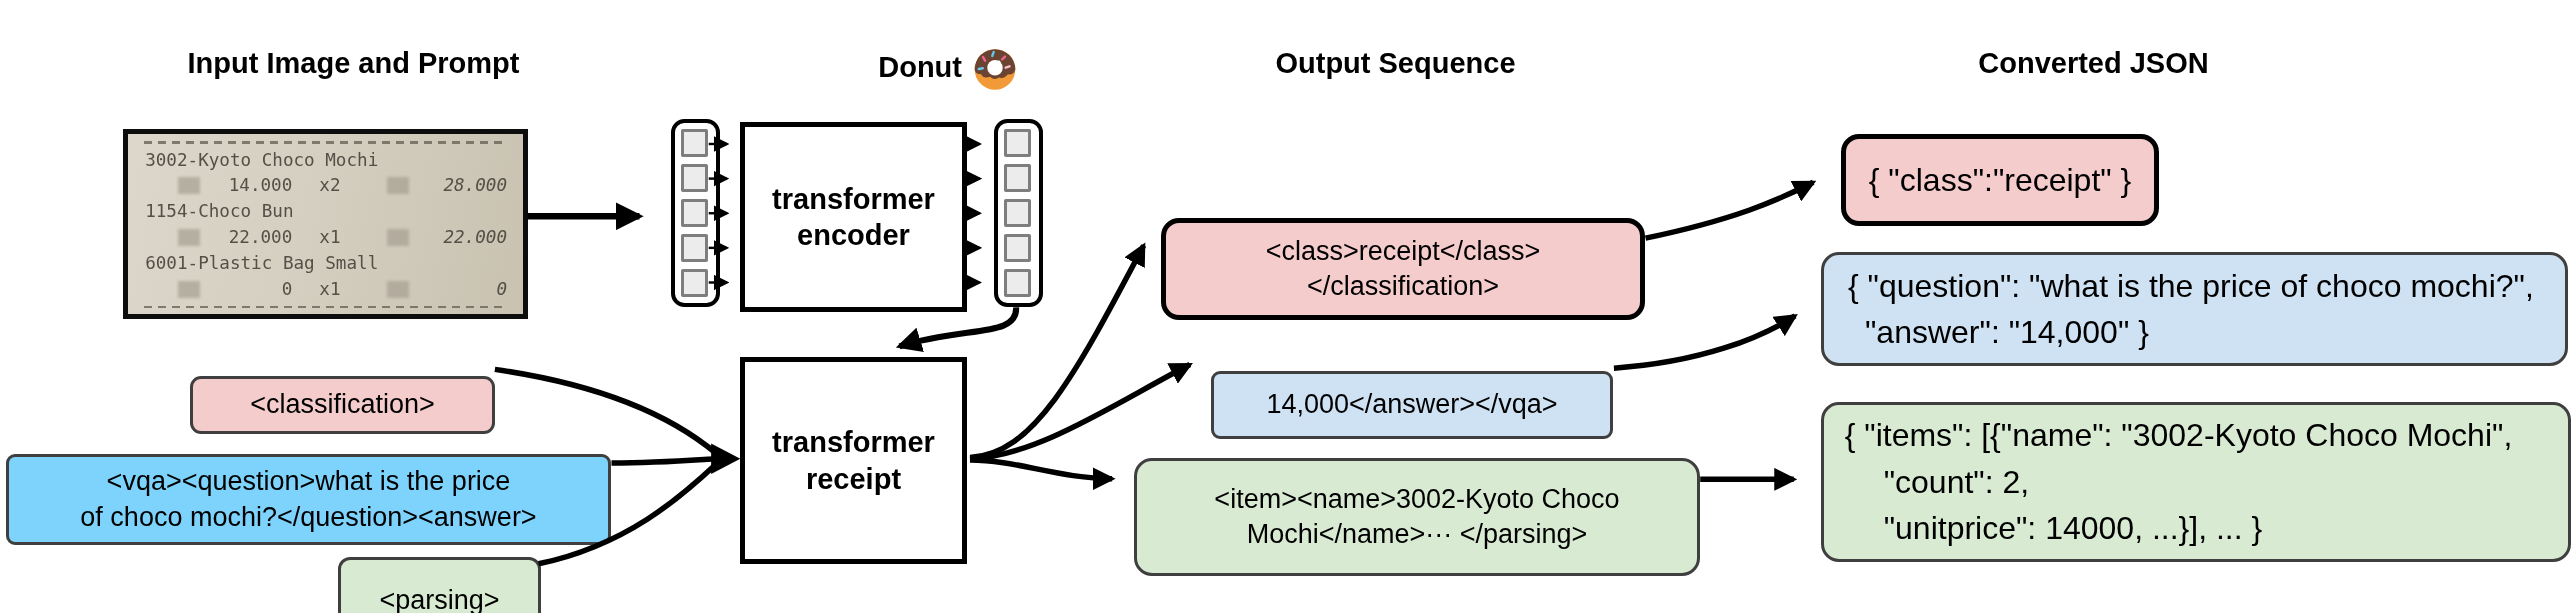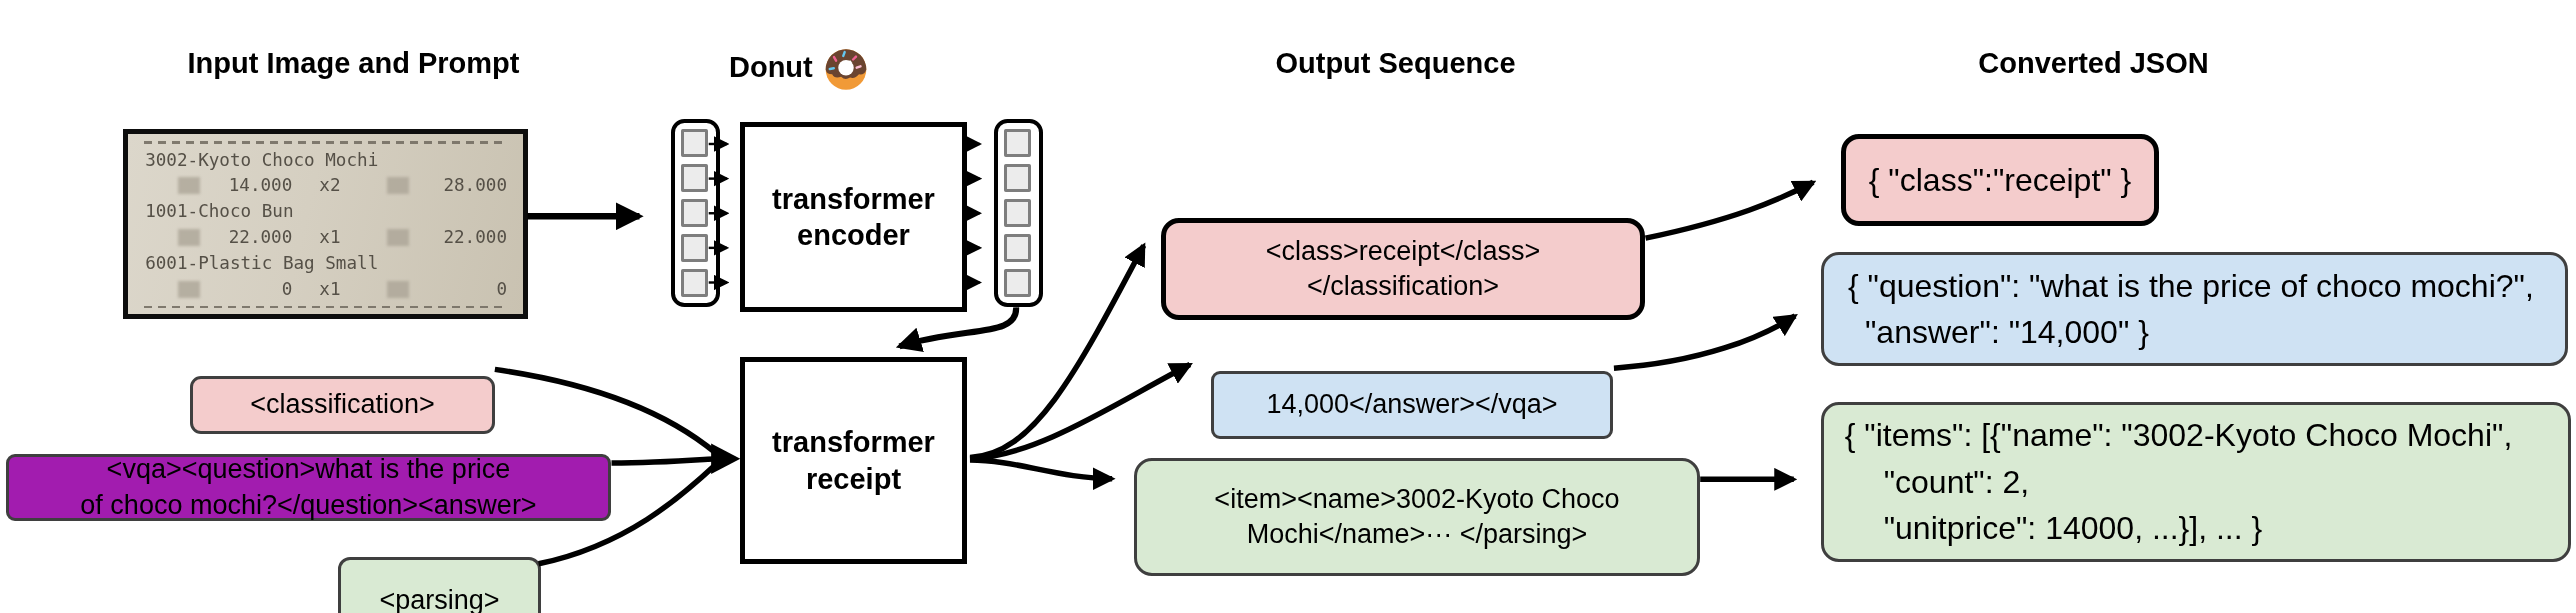--- a/index.html
+++ b/index.html
@@ -1,33 +1,33 @@
 <!DOCTYPE html>
 <html style="font-size:9.7px"><head>
 <meta charset="utf-8">
 <style>
   html,body{margin:0;padding:0;background:#fff;}
   #canvas{position:relative;width:2576px;height:613px;background:#fff;overflow:hidden;
           font-family:"Liberation Sans",sans-serif;color:#000;}
   .title{position:absolute;font-weight:bold;font-size:29px;line-height:1.0;text-align:center;white-space:nowrap;}
-  .title-row{display:flex;align-items:center;justify-content:flex-start;gap:7px;}
+  .title-row{display:flex;align-items:center;justify-content:flex-end;gap:7px;}
 
   
   .receipt{position:absolute;left:123px;top:129px;width:405px;height:190px;box-sizing:border-box;
            border:5.5px solid #0d0d0d;background:linear-gradient(103deg,#dcd7cb 0%,#d5cfc1 45%,#c9c2b1 100%);
            padding:7.3px 16px 6px 16px;display:flex;flex-direction:column;justify-content:space-between;
            font-family:"DejaVu Sans Mono",monospace;font-size:17.6px;line-height:19px;color:#555047;}
   .dashline{height:2.4px;background:repeating-linear-gradient(90deg,#6f695e 0 8px,transparent 8px 14px);opacity:.85;}
   .r-name{padding-left:1.2px;white-space:nowrap;}
   .r-prices{display:flex;align-items:center;padding-left:34px;}
   .blurpatch{display:inline-block;width:22px;height:17px;background:#aaa395;filter:blur(1.8px);opacity:.75;margin-right:7.3px;flex:none;}
   .r-price{display:inline-block;width:85px;text-align:right;}
   .r-qty{display:inline-block;margin-left:27px;width:36px;}
   .r-total{display:inline-block;width:91px;text-align:right;}
-  .r-right{margin-left:auto;display:flex;align-items:center;}
+  .r-right{margin-left:auto;display:flex;align-items:center;font-style:italic;}
 
   
   .strip{position:absolute;width:49px;height:188px;box-sizing:border-box;border:4.9px solid #000;border-radius:13.4px;
          background:#fff;display:flex;flex-direction:column;justify-content:space-between;padding:6px 6px;}
   .patch{width:27px;height:28px;box-sizing:border-box;background:#ececec;border:3px solid #7e7e7e;border-radius:1.8px;}
   .modelbox{position:absolute;box-sizing:border-box;border:5.5px solid #000;background:#fff;
             display:flex;flex-direction:column;align-items:center;justify-content:center;
             font-weight:bold;font-size:29px;line-height:1.25;text-align:center;}
 
   
@@ -75,21 +75,21 @@
     <div class="r-name">3002-Kyoto Choco Mochi</div>
     <div class="r-prices">
       <span class="blurpatch"></span>
       <span class="r-price">14.000</span>
       <span class="r-qty">x2</span>
       <span class="r-right">
           <span class="blurpatch"></span>
         <span class="r-total">28.000</span>
         </span>
     </div>
-    <div class="r-name">1001-Choco Bun</div>
+    <div class="r-name">1154-Choco Bun</div>
     <div class="r-prices">
       <span class="blurpatch"></span>
       <span class="r-price">22.000</span>
       <span class="r-qty">x1</span>
       <span class="r-right">
           <span class="blurpatch"></span>
         <span class="r-total">22.000</span>
         </span>
     </div>
     <div class="r-name">6001-Plastic Bag Small</div>
@@ -125,21 +125,21 @@
     <div>encoder</div>
   </div>
   <div class="modelbox" style="left:740px;top:357px;width:227px;height:207px;">
     <div>transformer</div>
     <div>receipt</div>
   </div>
 
   <div class="lblbox gray-border" style="left: 190px; top: 340px; width: 305px; height: 58px; border-radius: 11px; background-color: rgb(244, 204, 204);" title="&lt;classification&gt;">
     <div>&lt;classification&gt;</div>
   </div>
-  <div class="lblbox gray-border" style="left: 6px; top: 418px; width: 605px; height: 67px; background-color: #a21caf;">
+  <div class="lblbox gray-border" style="left: 6px; top: 418px; width: 605px; height: 91px; background-color: #7dd3fc;">
     <div>&lt;vqa&gt;&lt;question&gt;what is the price</div>
     <div>of choco mochi?&lt;/question&gt;&lt;answer&gt;</div>
   </div>
   <div class="lblbox gray-border" style="left: 338px; top: 521px; width: 203px; height: 88px; border-radius: 12px; background-color: rgb(217, 234, 211);">
     <div>&lt;parsing&gt;</div>
   </div>
 
   <div class="lblbox blk-border" style="left: 1161px; top: 182px; width: 484px; height: 102px; background-color: rgb(244, 204, 204);">
     <div>&lt;class&gt;receipt&lt;/class&gt;</div>
     <div>&lt;/classification&gt;</div>

